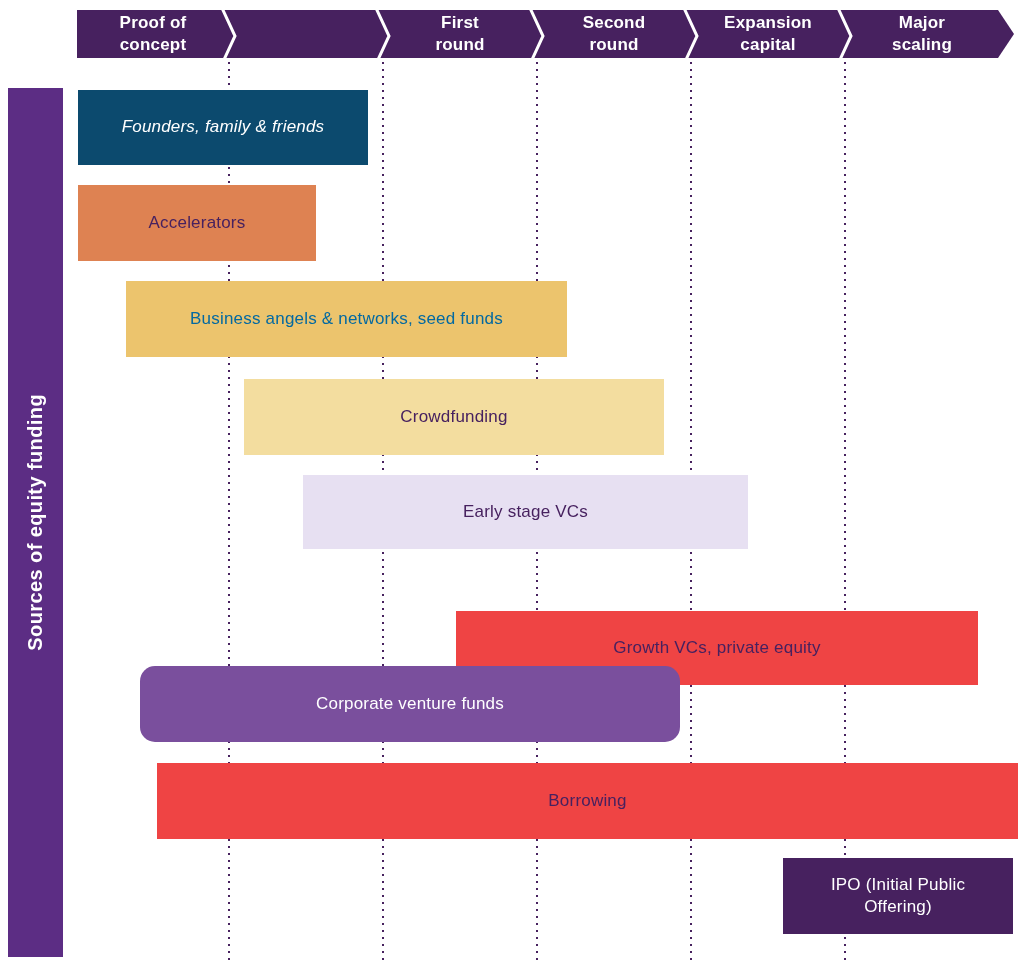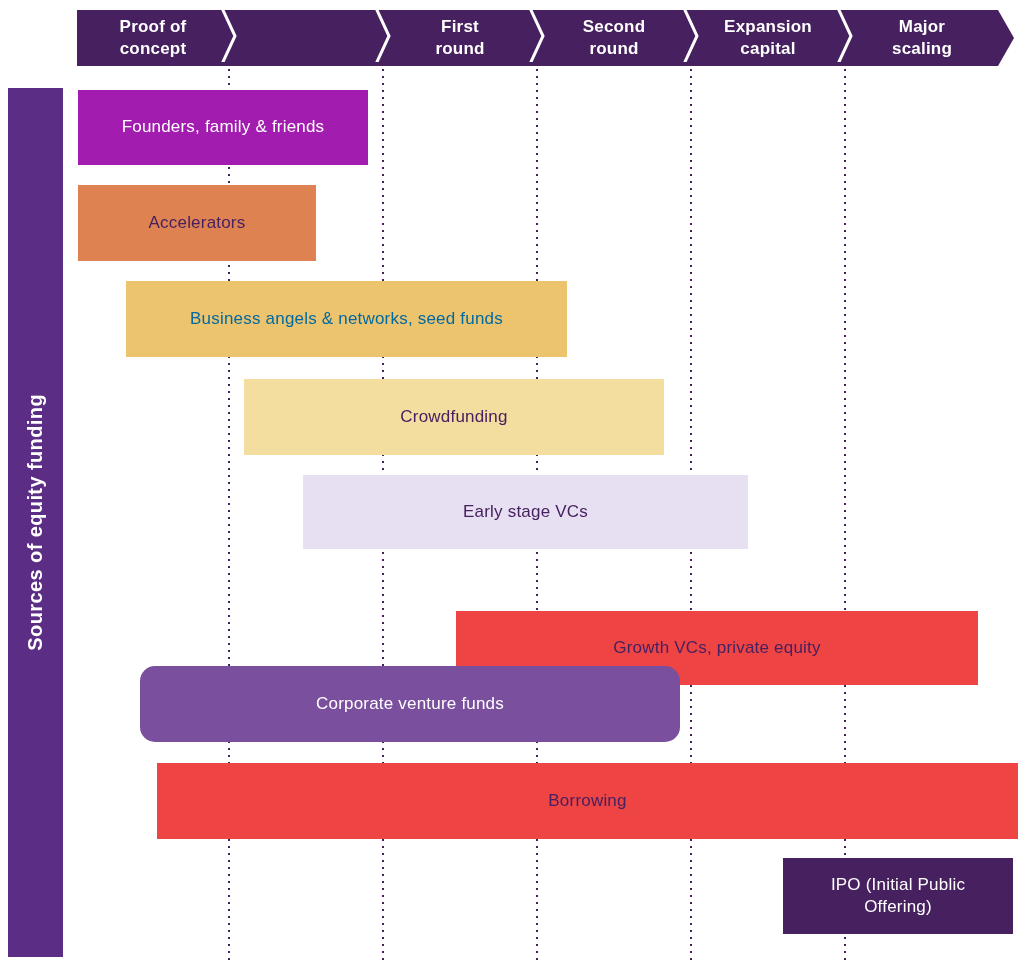--- a/index.html
+++ b/index.html
@@ -28,21 +28,21 @@
     writing-mode:vertical-rl; transform:rotate(180deg);
     color:#ffffff; font-weight:bold; font-size:20px; letter-spacing:0.4px;
     white-space:nowrap;
   }
 </style>
 </head>
 <body>
 
 <div class="page">
 
-  <div class="header-band" style="left: 77px; top: 10px; width: 937px; height: 56px; background: rgb(71, 33, 95); clip-path: polygon(0px 0px, calc(100% - 16px) 0px, 100% 50%, calc(100% - 16px) 100%, 0px 100%);">
+  <div class="header-band" style="left: 77px; top: 10px; width: 937px; height: 48px; background: rgb(71, 33, 95); clip-path: polygon(0px 0px, calc(100% - 16px) 0px, 100% 50%, calc(100% - 16px) 100%, 0px 100%);">
       <div class="stage-cell" style="left: 0px; width: 152px;">Proof of
 concept</div>
       <div class="stage-cell" style="left: 306px; width: 154px;">First
 round</div>
       <div class="stage-cell" style="left: 460px; width: 154px;">Second
 round</div>
       <div class="stage-cell" style="left: 614px; width: 154px;">Expansion
 capital</div>
       <div class="stage-cell" style="left: 768px; width: 154px;">Major
 scaling</div>
@@ -65,21 +65,21 @@
 
   <div>
       <div class="grid-line" style="left: 228px; top: 62px; height: 900px; background: repeating-linear-gradient(rgb(71, 33, 95) 0px, rgb(71, 33, 95) 2px, transparent 2px, transparent 7px);"></div>
       <div class="grid-line" style="left: 382px; top: 62px; height: 900px; background: repeating-linear-gradient(rgb(71, 33, 95) 0px, rgb(71, 33, 95) 2px, transparent 2px, transparent 7px);"></div>
       <div class="grid-line" style="left: 536px; top: 62px; height: 900px; background: repeating-linear-gradient(rgb(71, 33, 95) 0px, rgb(71, 33, 95) 2px, transparent 2px, transparent 7px);"></div>
       <div class="grid-line" style="left: 690px; top: 62px; height: 900px; background: repeating-linear-gradient(rgb(71, 33, 95) 0px, rgb(71, 33, 95) 2px, transparent 2px, transparent 7px);"></div>
       <div class="grid-line" style="left: 844px; top: 62px; height: 900px; background: repeating-linear-gradient(rgb(71, 33, 95) 0px, rgb(71, 33, 95) 2px, transparent 2px, transparent 7px);"></div>
     </div>
 
   <div>
-      <div class="bar" style="left: 78px; top: 90px; width: 290px; height: 75px; background: #a21caf; color: rgb(255, 255, 255);">Founders, family &amp; friends</div>
+      <div class="bar" style="left: 78px; top: 90px; width: 290px; height: 75px; background: #0c4a6e; color: rgb(255, 255, 255); font-style: italic;">Founders, family &amp; friends</div>
       <div class="bar" style="left: 78px; top: 185px; width: 238px; height: 76px; background: rgb(222, 130, 82); color: rgb(71, 33, 95);">Accelerators</div>
       <div class="bar" style="left: 126px; top: 281px; width: 441px; height: 76px; background: rgb(236, 196, 109); color: #0369a1;">Business angels &amp; networks, seed funds</div>
       <div class="bar" style="left: 244px; top: 379px; width: 420px; height: 76px; background: rgb(243, 221, 159); color: rgb(71, 33, 95);">Crowdfunding</div>
       <div class="bar" style="left: 303px; top: 475px; width: 445px; height: 74px; background: rgb(231, 224, 242); color: rgb(71, 33, 95);">Early stage VCs</div>
       <div class="bar" style="left: 456px; top: 571px; width: 522px; height: 74px; background: #ef4444; color: rgb(71, 33, 95); margin-top: 40px;">Growth VCs, private equity</div>
       <div class="bar" style="left: 140px; top: 666px; width: 540px; height: 76px; background: rgb(122, 79, 157); color: rgb(255, 255, 255); border-radius: 15px;">Corporate venture funds</div>
       <div class="bar" style="left: 157px; top: 763px; width: 861px; height: 76px; background: #ef4444; color: rgb(71, 33, 95);">Borrowing</div>
       <div class="bar" style="left: 783px; top: 858px; width: 230px; height: 76px; background: rgb(71, 33, 95); color: rgb(255, 255, 255);">IPO (Initial Public Offering)</div>
     </div>
 

